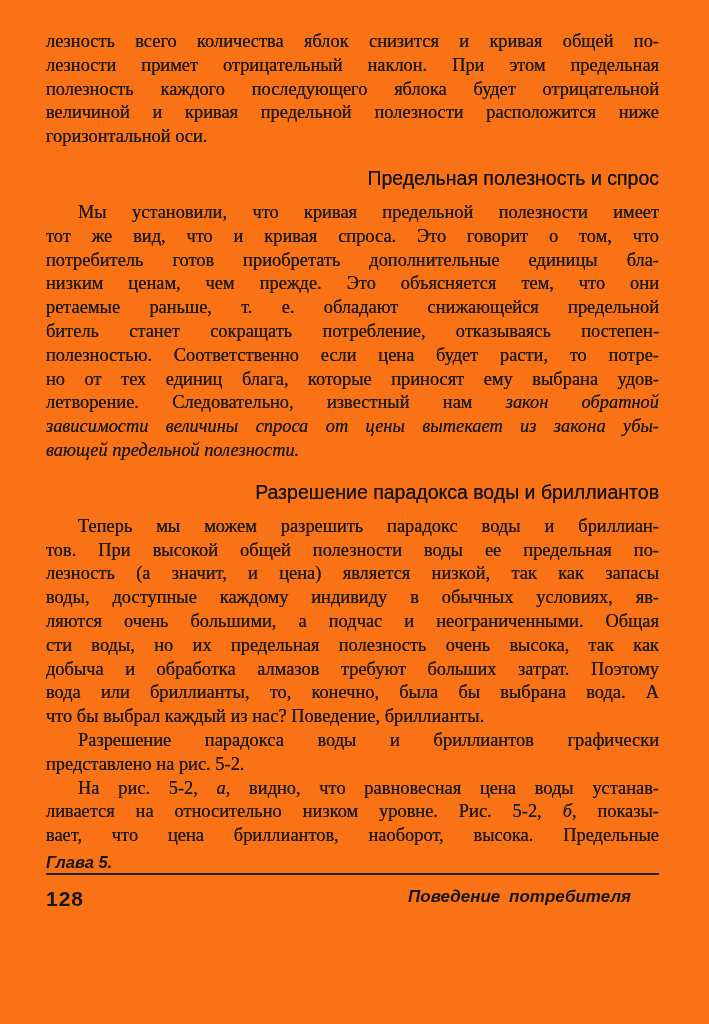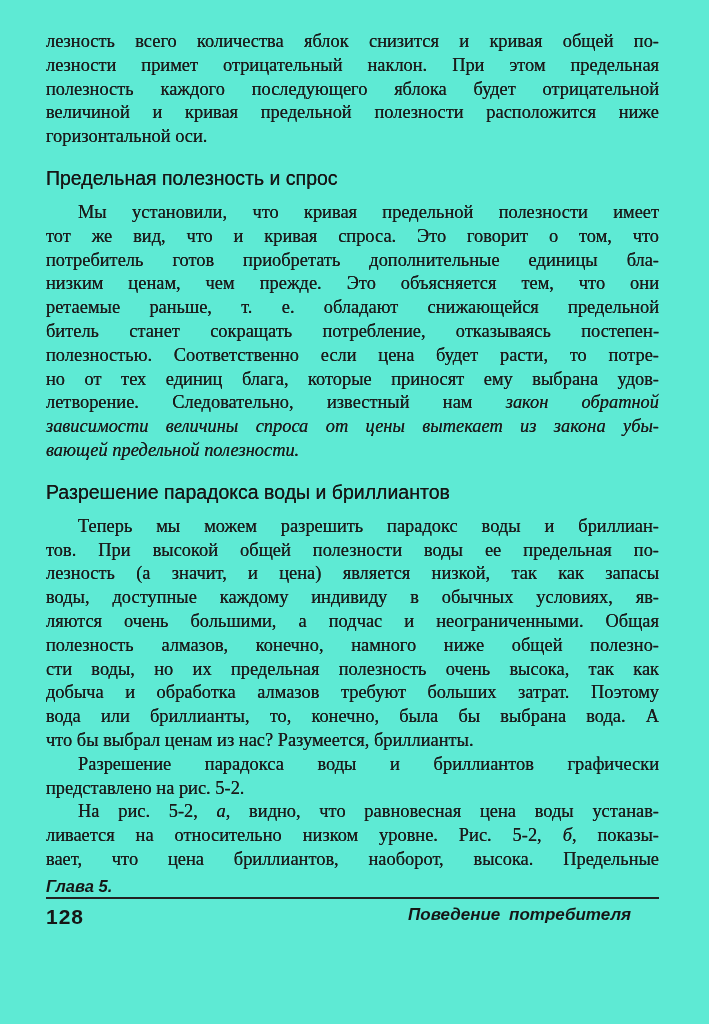--- a/index.html
+++ b/index.html
@@ -8,21 +8,21 @@
     width: 709px;
     height: 1024px;
     background: #fbfbf8;
     overflow: hidden;
   }
   .page {
     box-sizing: border-box;
     width: 709px;
     height: 1024px;
     padding: 30px 50px 0 46px;
-    background: #5eead4;
+    background: #f97316;
     color: #1b1b1b;
   }
   .page-body {
     font-family: "Liberation Serif", "DejaVu Serif", serif;
     font-size: 18.4px;
     text-shadow: 0 0 0.45px currentColor; 
   }
   .paragraph { margin: 0; }
   .line {
     line-height: 23.8px;
@@ -30,20 +30,21 @@
     text-align-last: justify;
     white-space: normal;
   }
   .line.no-justify { text-align-last: left; }
   .line.indent { text-indent: 32px; }
   .line em { font-style: italic; }
   .section-heading {
     font-family: "Liberation Sans", "DejaVu Sans", sans-serif;
     font-size: 19.5px;
     line-height: 26px;
+    text-align: right;
     margin: 16px 0 10px 0;
     color: #161616;
     text-shadow: 0 0 0.5px currentColor;
   }
   .page-footer {
     margin-top: 4px;
     font-family: "Liberation Sans", "DejaVu Sans", sans-serif;
   }
   .footer-chapter {
     font-size: 16.5px;
@@ -55,21 +56,21 @@
   }
   .footer-rule {
     border: none;
     border-top: 2.5px solid #222;
     margin: 1px 0 0 0;
   }
   .footer-bottom {
     display: flex;
     justify-content: space-between;
     align-items: flex-start;
-    margin-top: 6px;
+    margin-top: 12px;
   }
   .page-number {
     font-size: 21px;
     font-weight: bold;
     letter-spacing: 1px;
     color: #161616;
   }
   .running-title {
     font-size: 17px;
     font-weight: bold;
@@ -106,25 +107,24 @@
         <div class="line"><em>зависимости величины спроса от цены вытекает из закона убы-</em></div>
         <div class="line no-justify"><em>вающей  предельной  полезности.</em></div>
       </div>
       <div class="section-heading">Разрешение парадокса воды и бриллиантов</div>
       <div class="paragraph">
         <div class="line indent"><span>Теперь мы можем разрешить парадокс воды и бриллиан-</span></div>
         <div class="line"><span>тов. При высокой общей полезности воды ее предельная по-</span></div>
         <div class="line"><span>лезность (а значит, и цена) является низкой, так как запасы</span></div>
         <div class="line"><span>воды, доступные каждому индивиду в обычных условиях, яв-</span></div>
         <div class="line"><span>ляются очень большими, а подчас и неограниченными. Общая</span></div>
-        <div class="line"><span>полезность алмазов, конечно, намного ниже общей полезно-</span></div>
         <div class="line"><span>сти воды, но их предельная полезность очень высока, так как</span></div>
         <div class="line"><span>добыча и обработка алмазов требуют больших затрат. Поэтому</span></div>
         <div class="line"><span>вода или бриллианты, то, конечно, была бы выбрана вода. А</span></div>
-        <div class="line no-justify"><span>что бы выбрал ценам из нас? Разумеется, бриллианты.</span></div>
+        <div class="line no-justify"><span>что бы выбрал каждый из нас? Поведение, бриллианты.</span></div>
       </div>
       <div class="paragraph">
         <div class="line indent"><span>Разрешение парадокса воды и бриллиантов графически</span></div>
         <div class="line no-justify"><span>представлено на рис. 5-2.</span></div>
       </div>
       <div class="paragraph">
         <div class="line indent"><span>На рис. 5-2, </span><em>а</em><span>, видно, что равновесная цена воды устанав-</span></div>
         <div class="line"><span>ливается на относительно низком уровне. Рис. 5-2, </span><em>б</em><span>, показы-</span></div>
         <div class="line"><span>вает, что цена бриллиантов, наоборот, высока. Предельные</span></div>
       </div>

